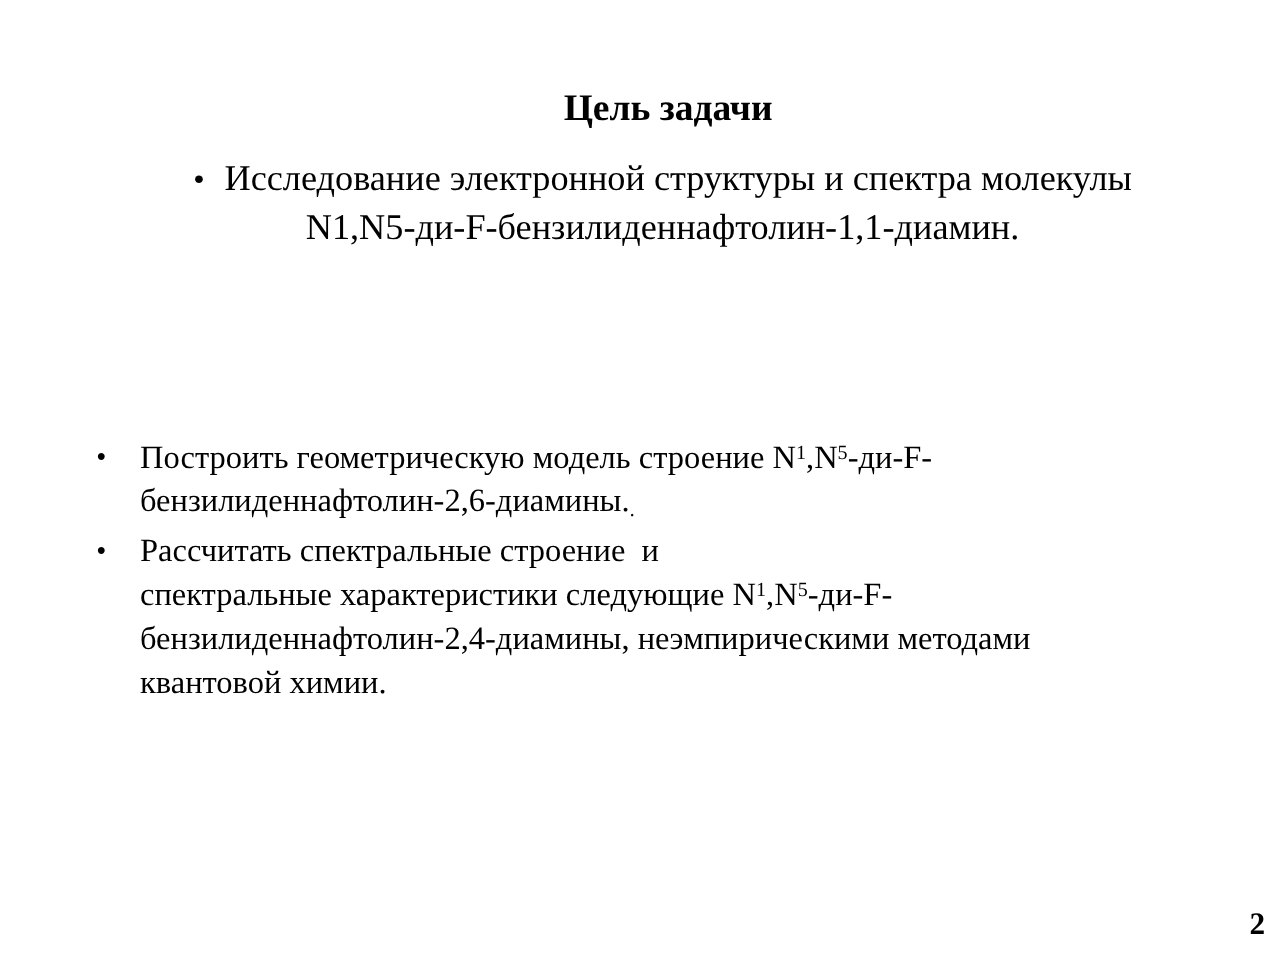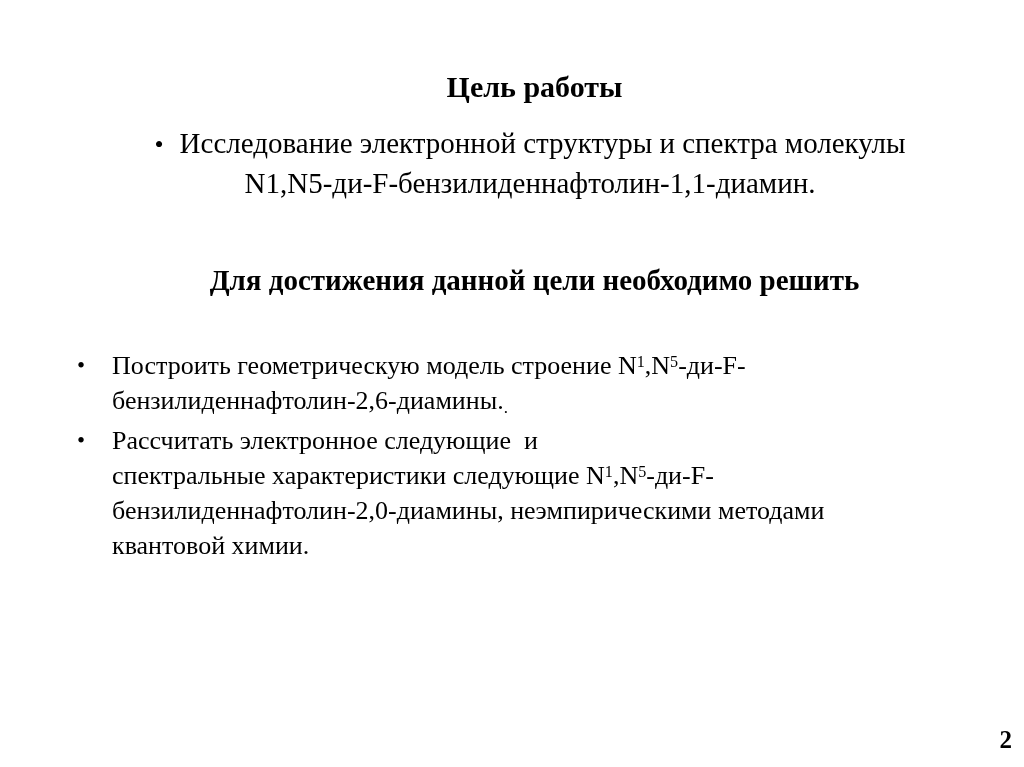--- a/index.html
+++ b/index.html
@@ -88,38 +88,37 @@
     right: 12px;
     font-size: 25px;
     font-weight: bold;
   }
 </style>
 </head>
 <body>
 
 <div class="slide">
 
-  <div class="slide-title">Цель работы</div>
+  <div class="slide-title">Цель задачи</div>
 
   <div class="goal-paragraph">
     <span class="marker">•</span><span class="txt">Исследование электронной структуры и спектра молекулы</span><br>
     <span class="txt">N1,N5-ди-F-бензилиденнафтолин-1,1-диамин.</span>
   </div>
 
   <div class="tasks-heading">
-    <div>Для достижения данной цели необходимо решить</div>
   </div>
 
   <div class="task task-1">
     <span class="marker">•</span><span class="txt">Построить геометрическую модель строение N</span><sup class="ss">1</sup><span class="txt">,N</span><sup class="ss">5</sup><span class="txt">-ди-F-</span><br>
     <span class="txt">бензилиденнафтолин-2,6-диамины.</span><sub class="subdot">.</sub>
   </div>
 
   <div class="task task-2">
-    <span class="marker">•</span><span class="txt">Рассчитать электронное следующие  и</span><br>
+    <span class="marker">•</span><span class="txt">Рассчитать спектральные строение  и</span><br>
     <span class="txt">спектральные характеристики следующие N</span><sup class="ss">1</sup><span class="txt">,N</span><sup class="ss">5</sup><span class="txt">-ди-F-</span><br>
-    <span class="txt">бензилиденнафтолин-2,0-диамины, неэмпирическими методами</span><br>
+    <span class="txt">бензилиденнафтолин-2,4-диамины, неэмпирическими методами</span><br>
     <span class="txt">квантовой химии.</span>
   </div>
 
   <div class="page-number">2</div>
 
 </div>
 
 </body></html>

